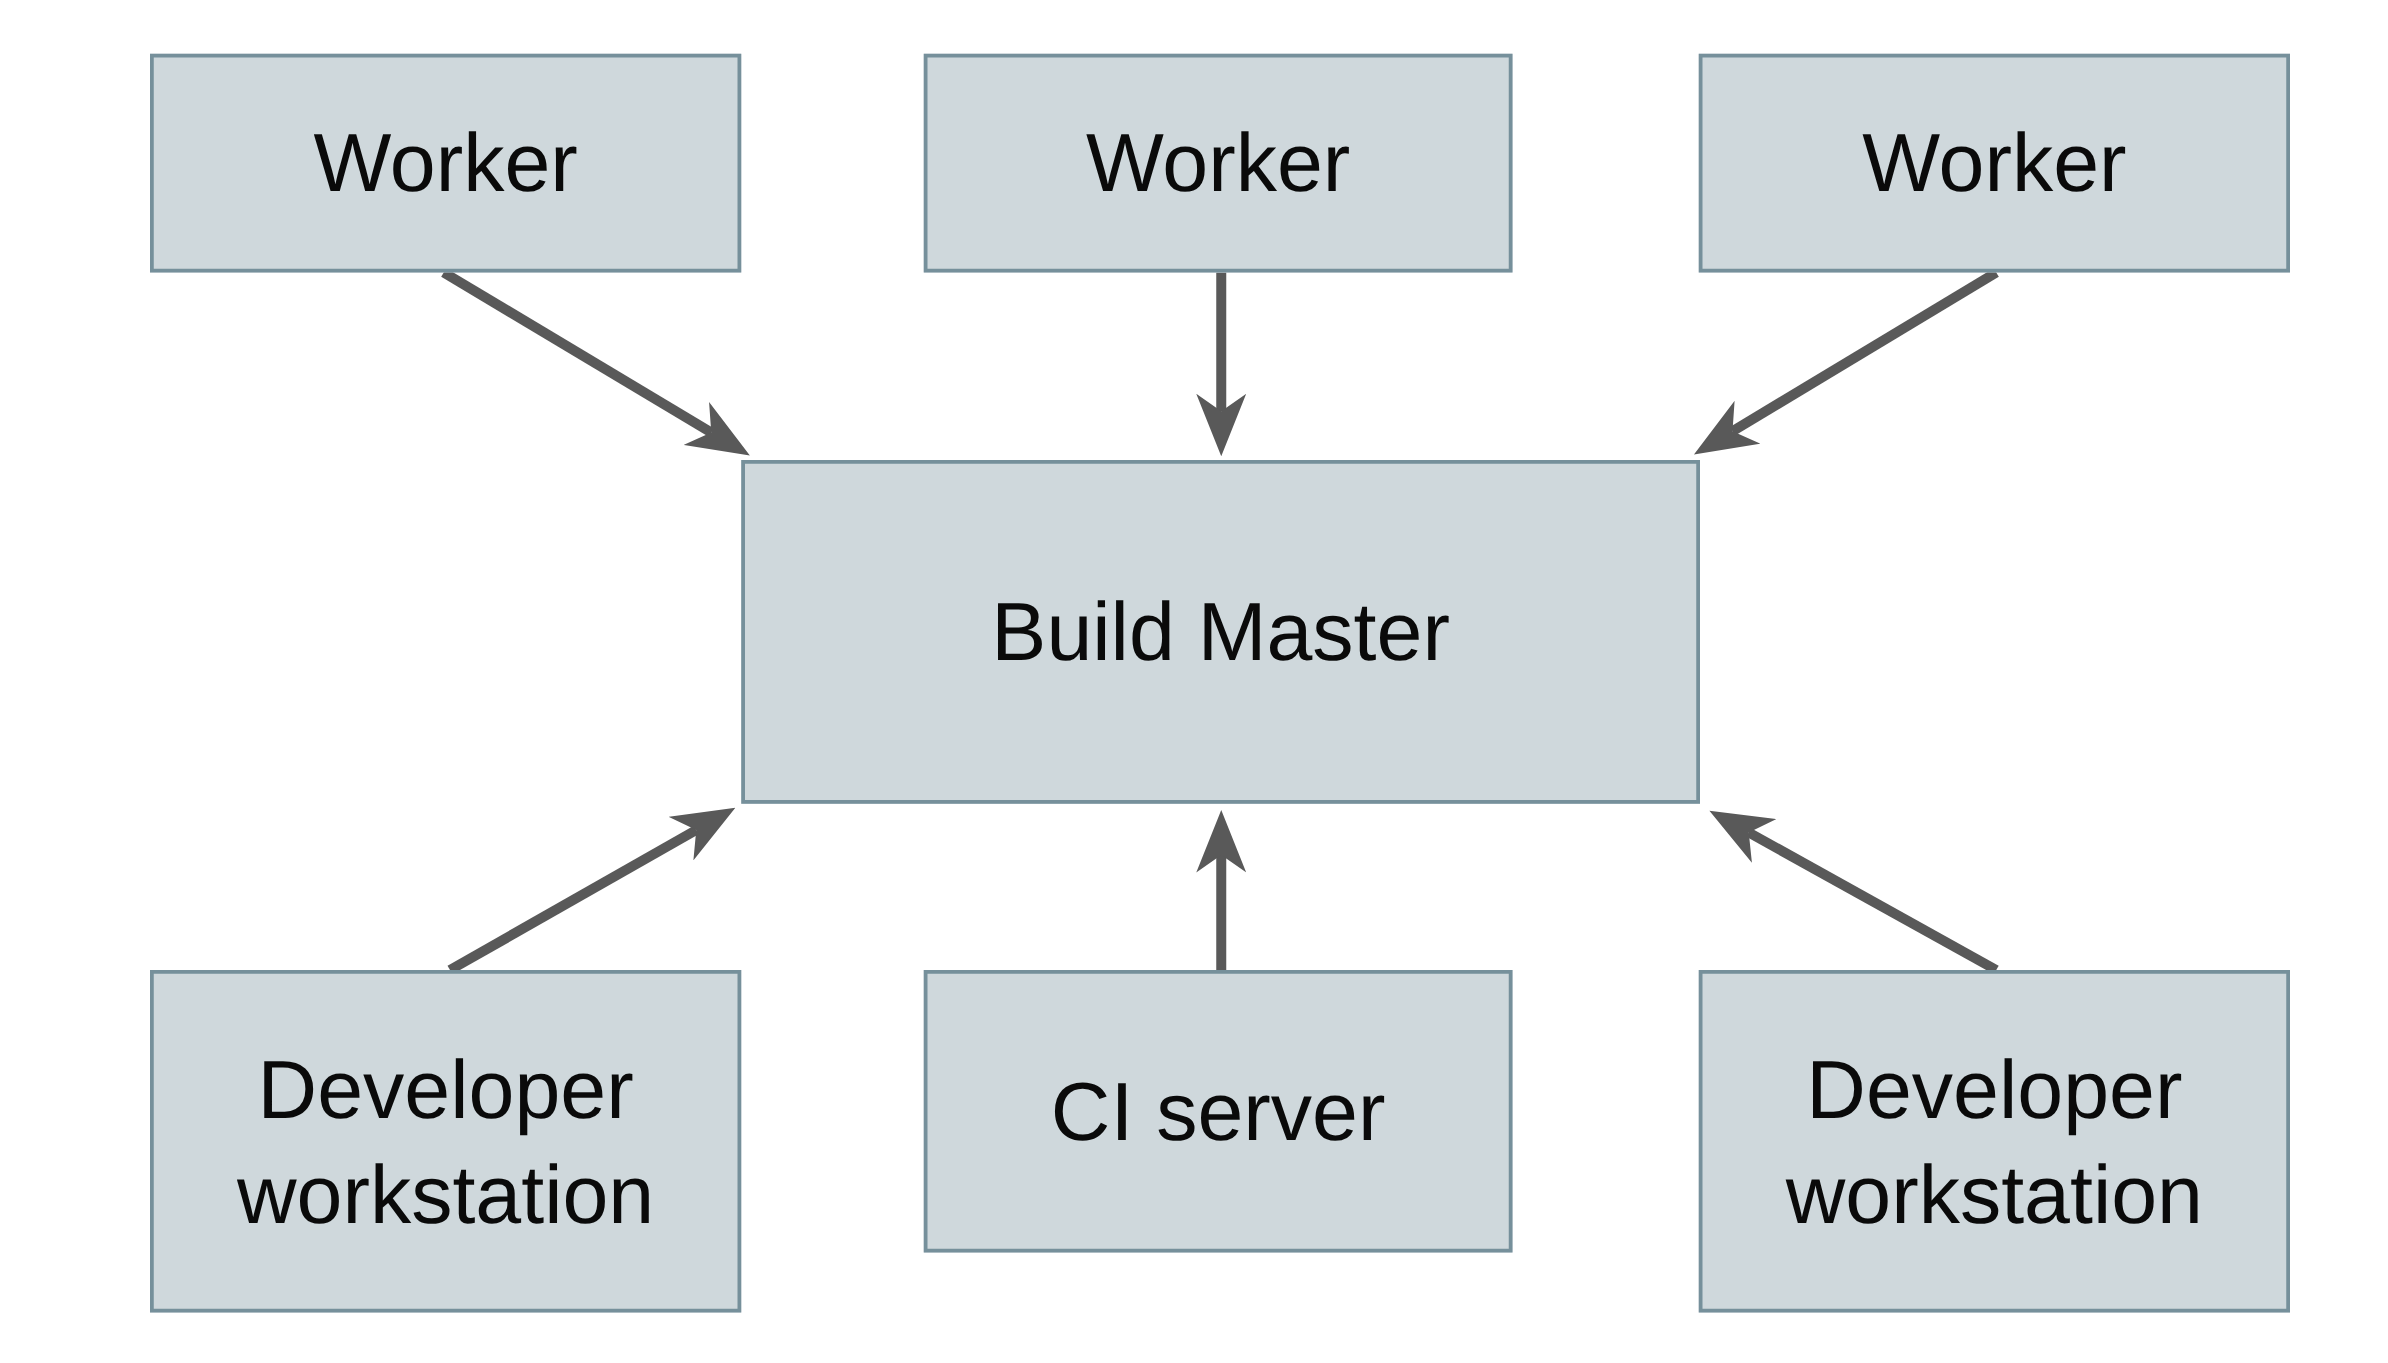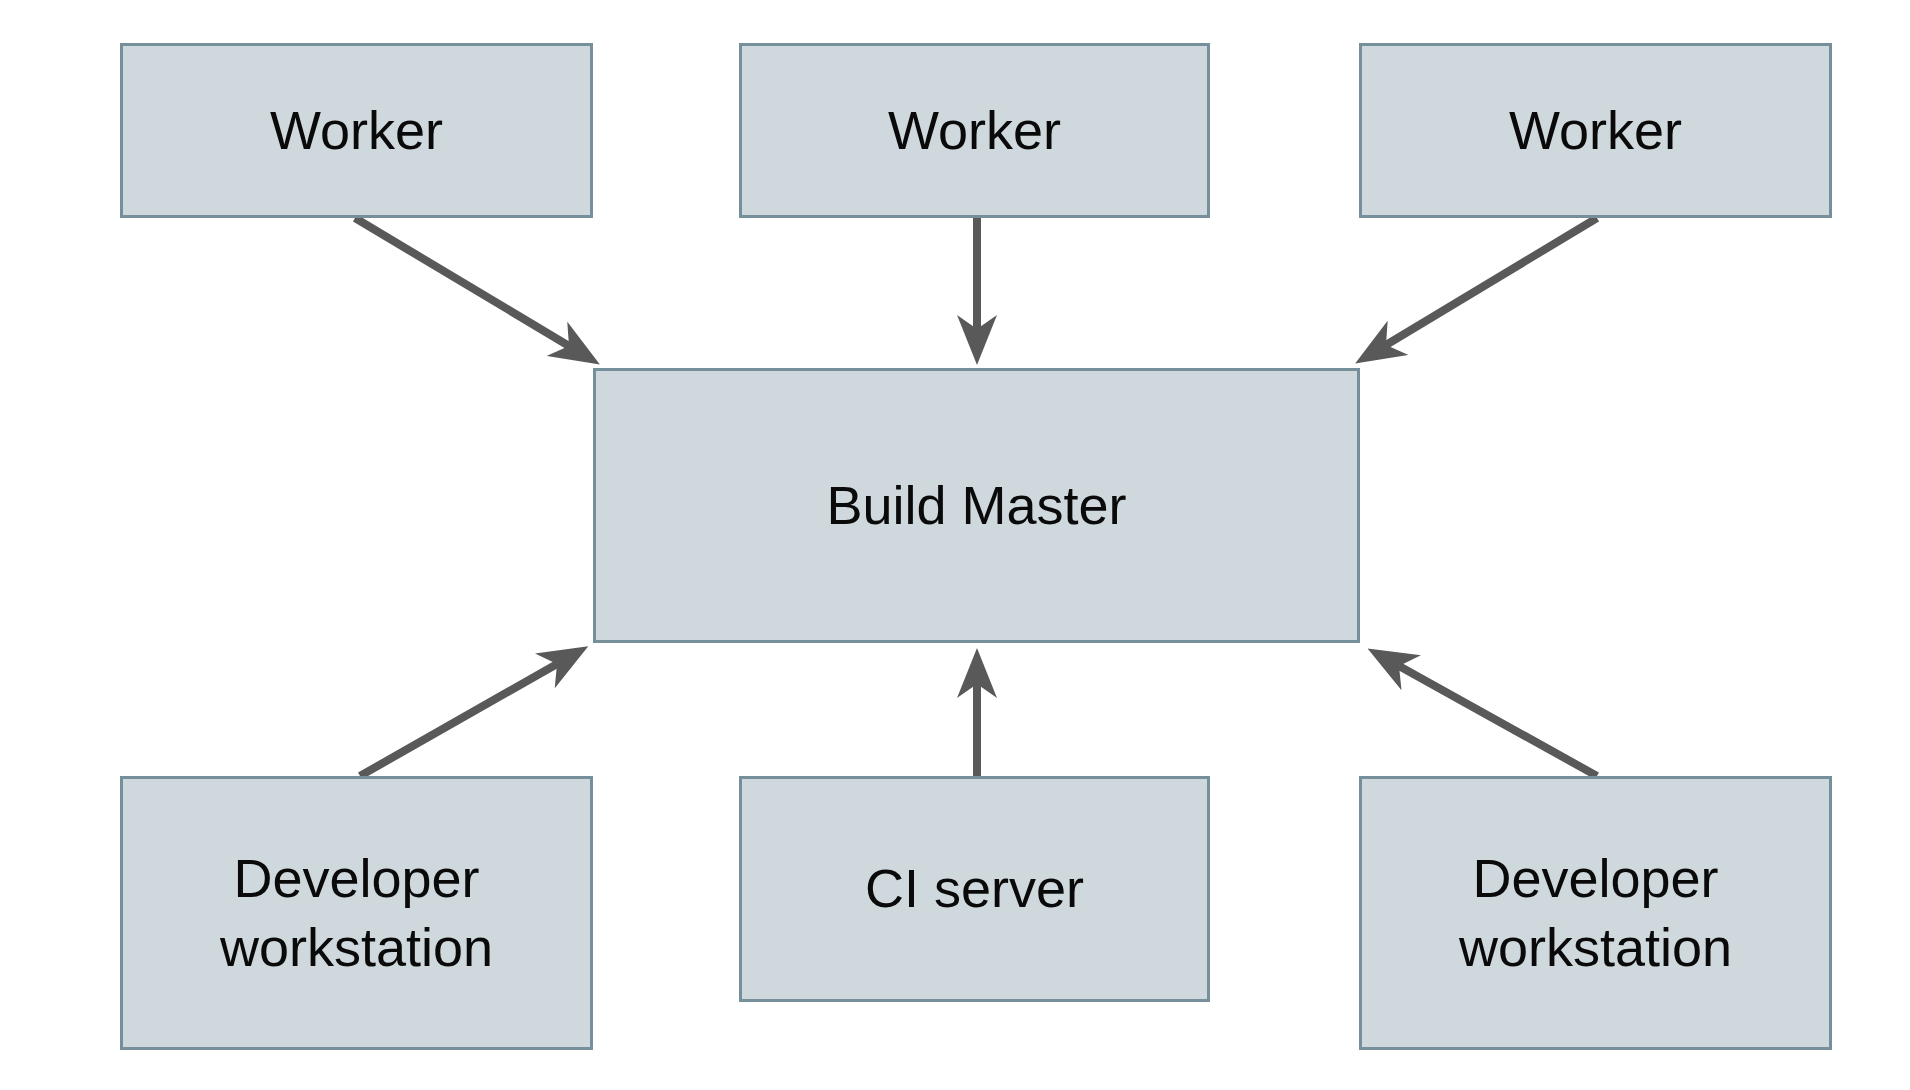--- a/index.html
+++ b/index.html
@@ -14,21 +14,21 @@
     position:absolute;left:0;top:0;width:1910px;height:1090px;
   }
   .node{
     position:absolute;
     box-sizing:border-box;
     background:#cfd8dc;
     border:3px solid #76909b;
     display:flex;align-items:center;justify-content:center;
     text-align:center;
     color:#0a0a0a;
-    font-size:54px;
+    font-size:66px;
     line-height:1.28;
     font-weight:400;
   }
   .node .label{display:block;padding:0 18px;}
   #worker-1{left:120px;top:43px;width:473px;height:175px;}
   #worker-2{left:739px;top:43px;width:471px;height:175px;}
   #worker-3{left:1359px;top:43px;width:473px;height:175px;}
   #build-master{left:593px;top:368px;width:767px;height:275px;}
   #developer-workstation-1{left:120px;top:776px;width:473px;height:274px;}
   #ci-server{left:739px;top:776px;width:471px;height:226px;}

